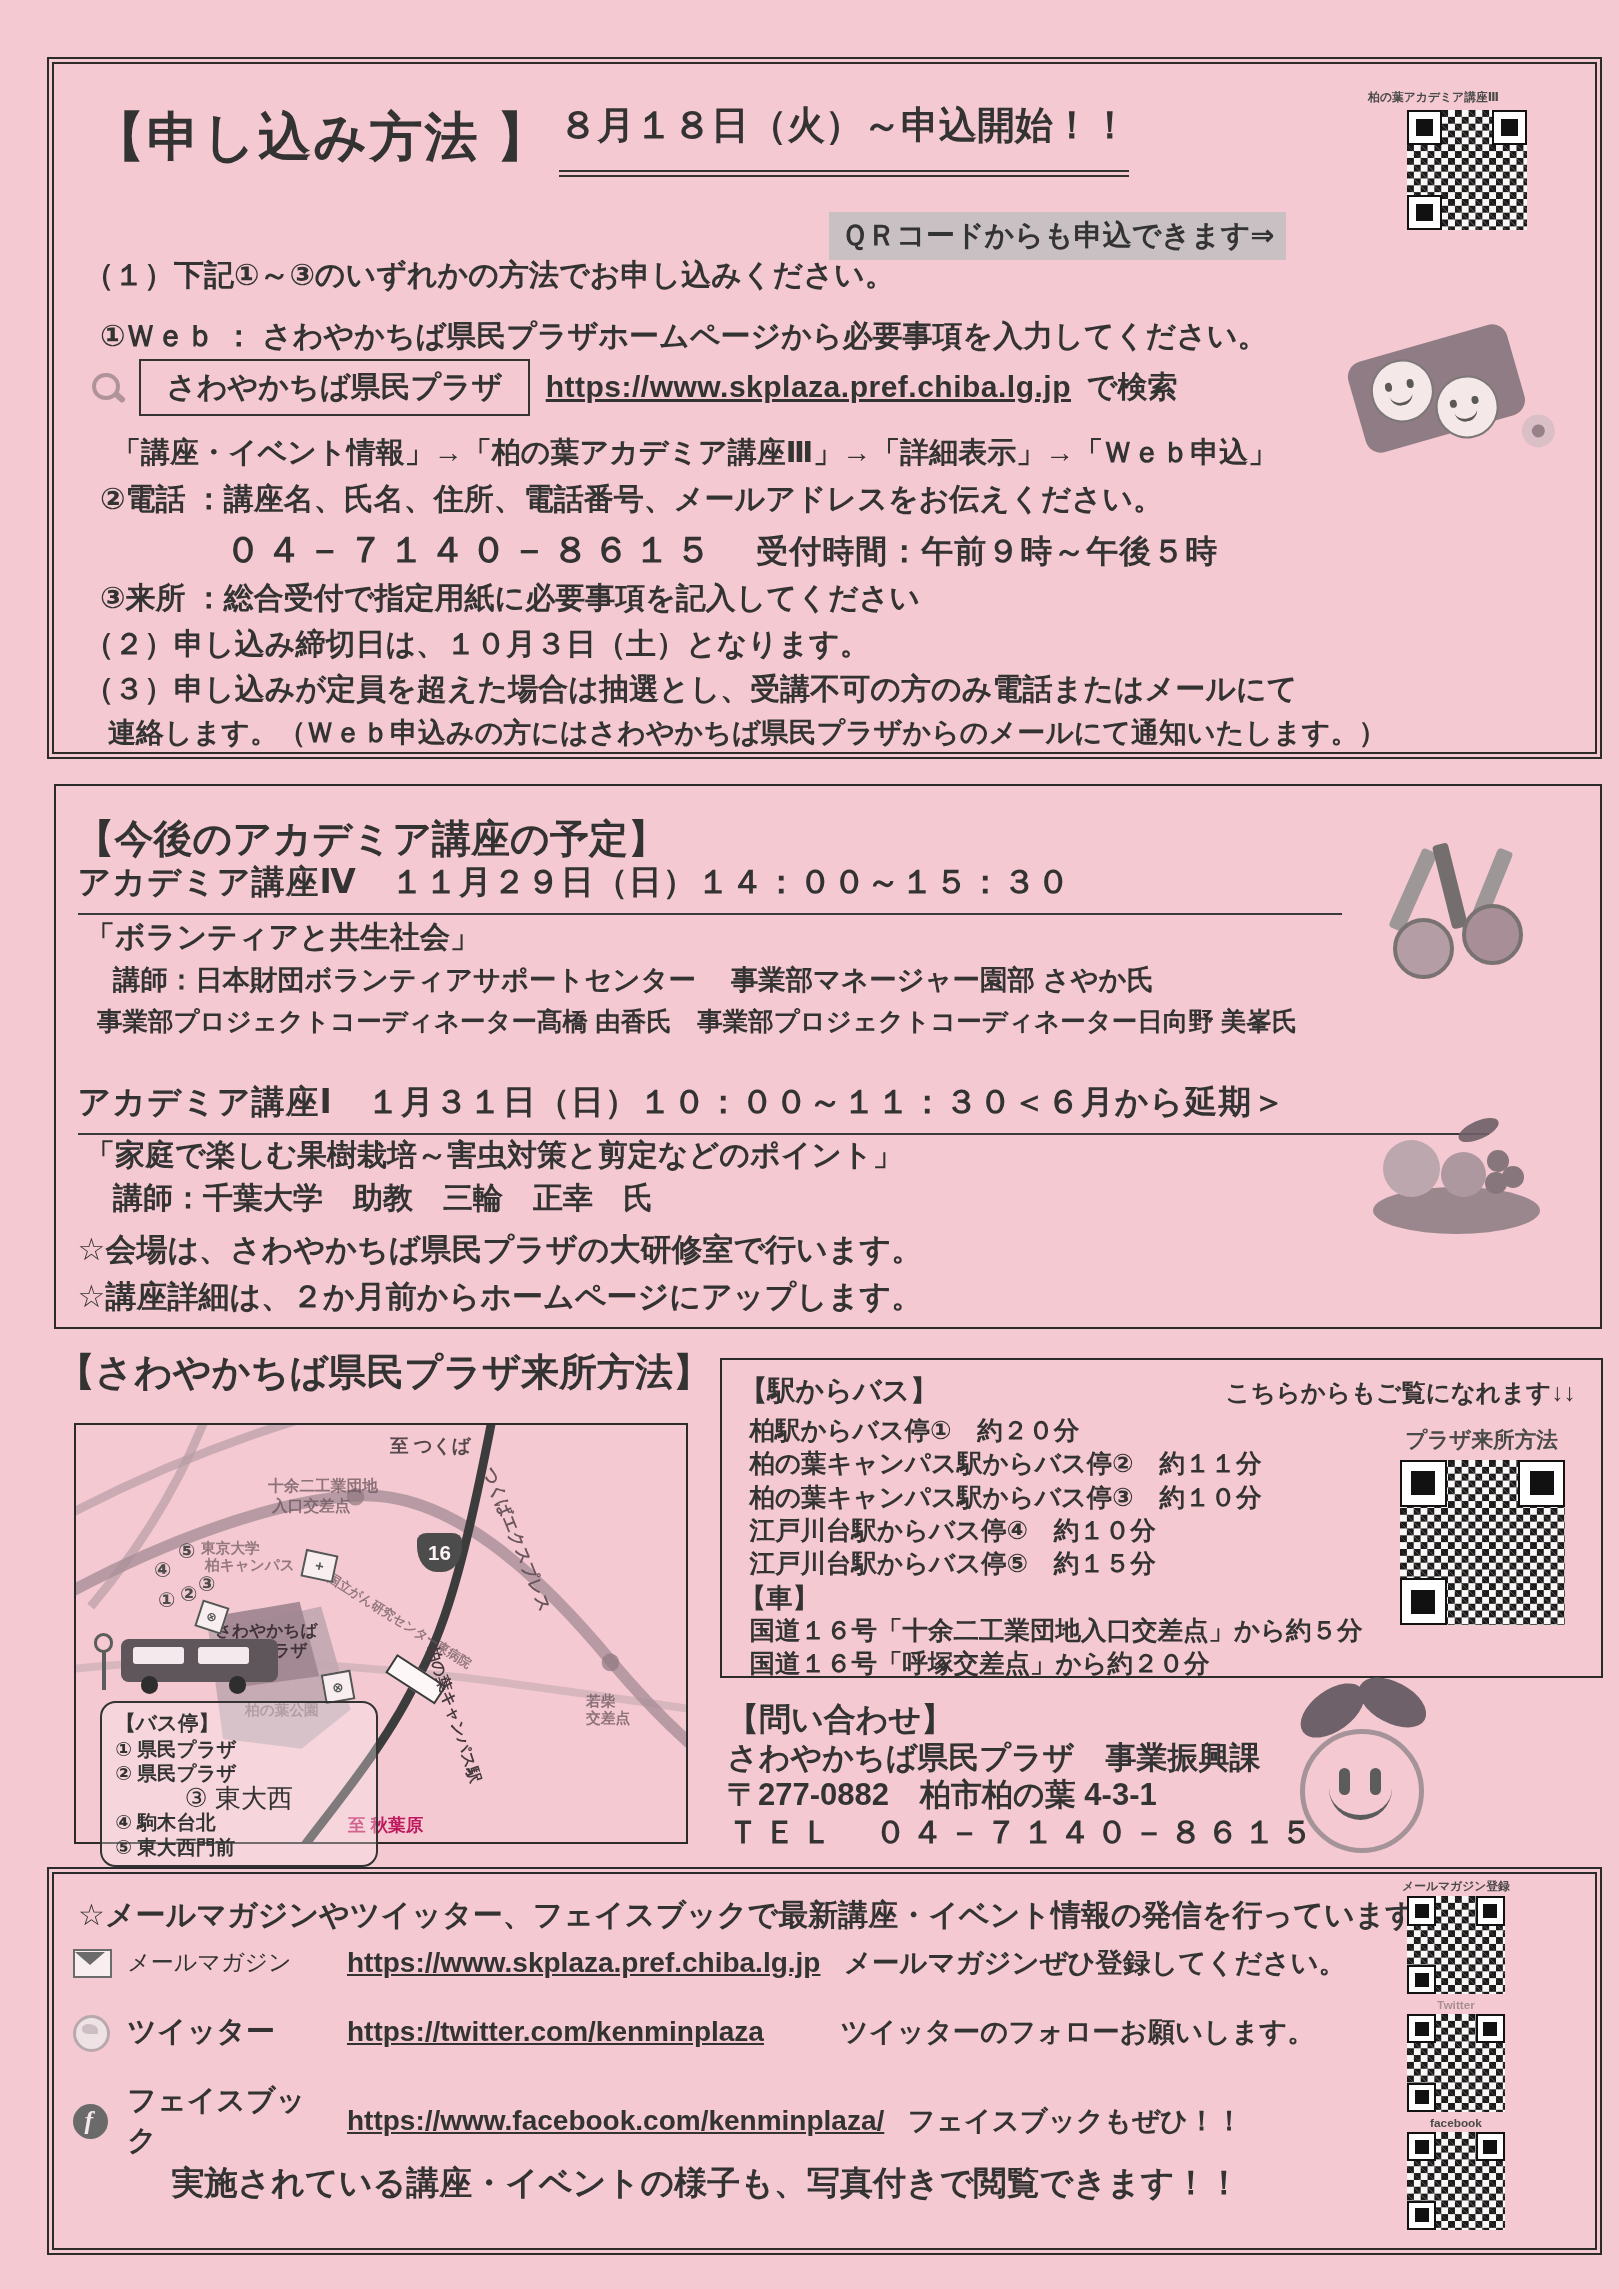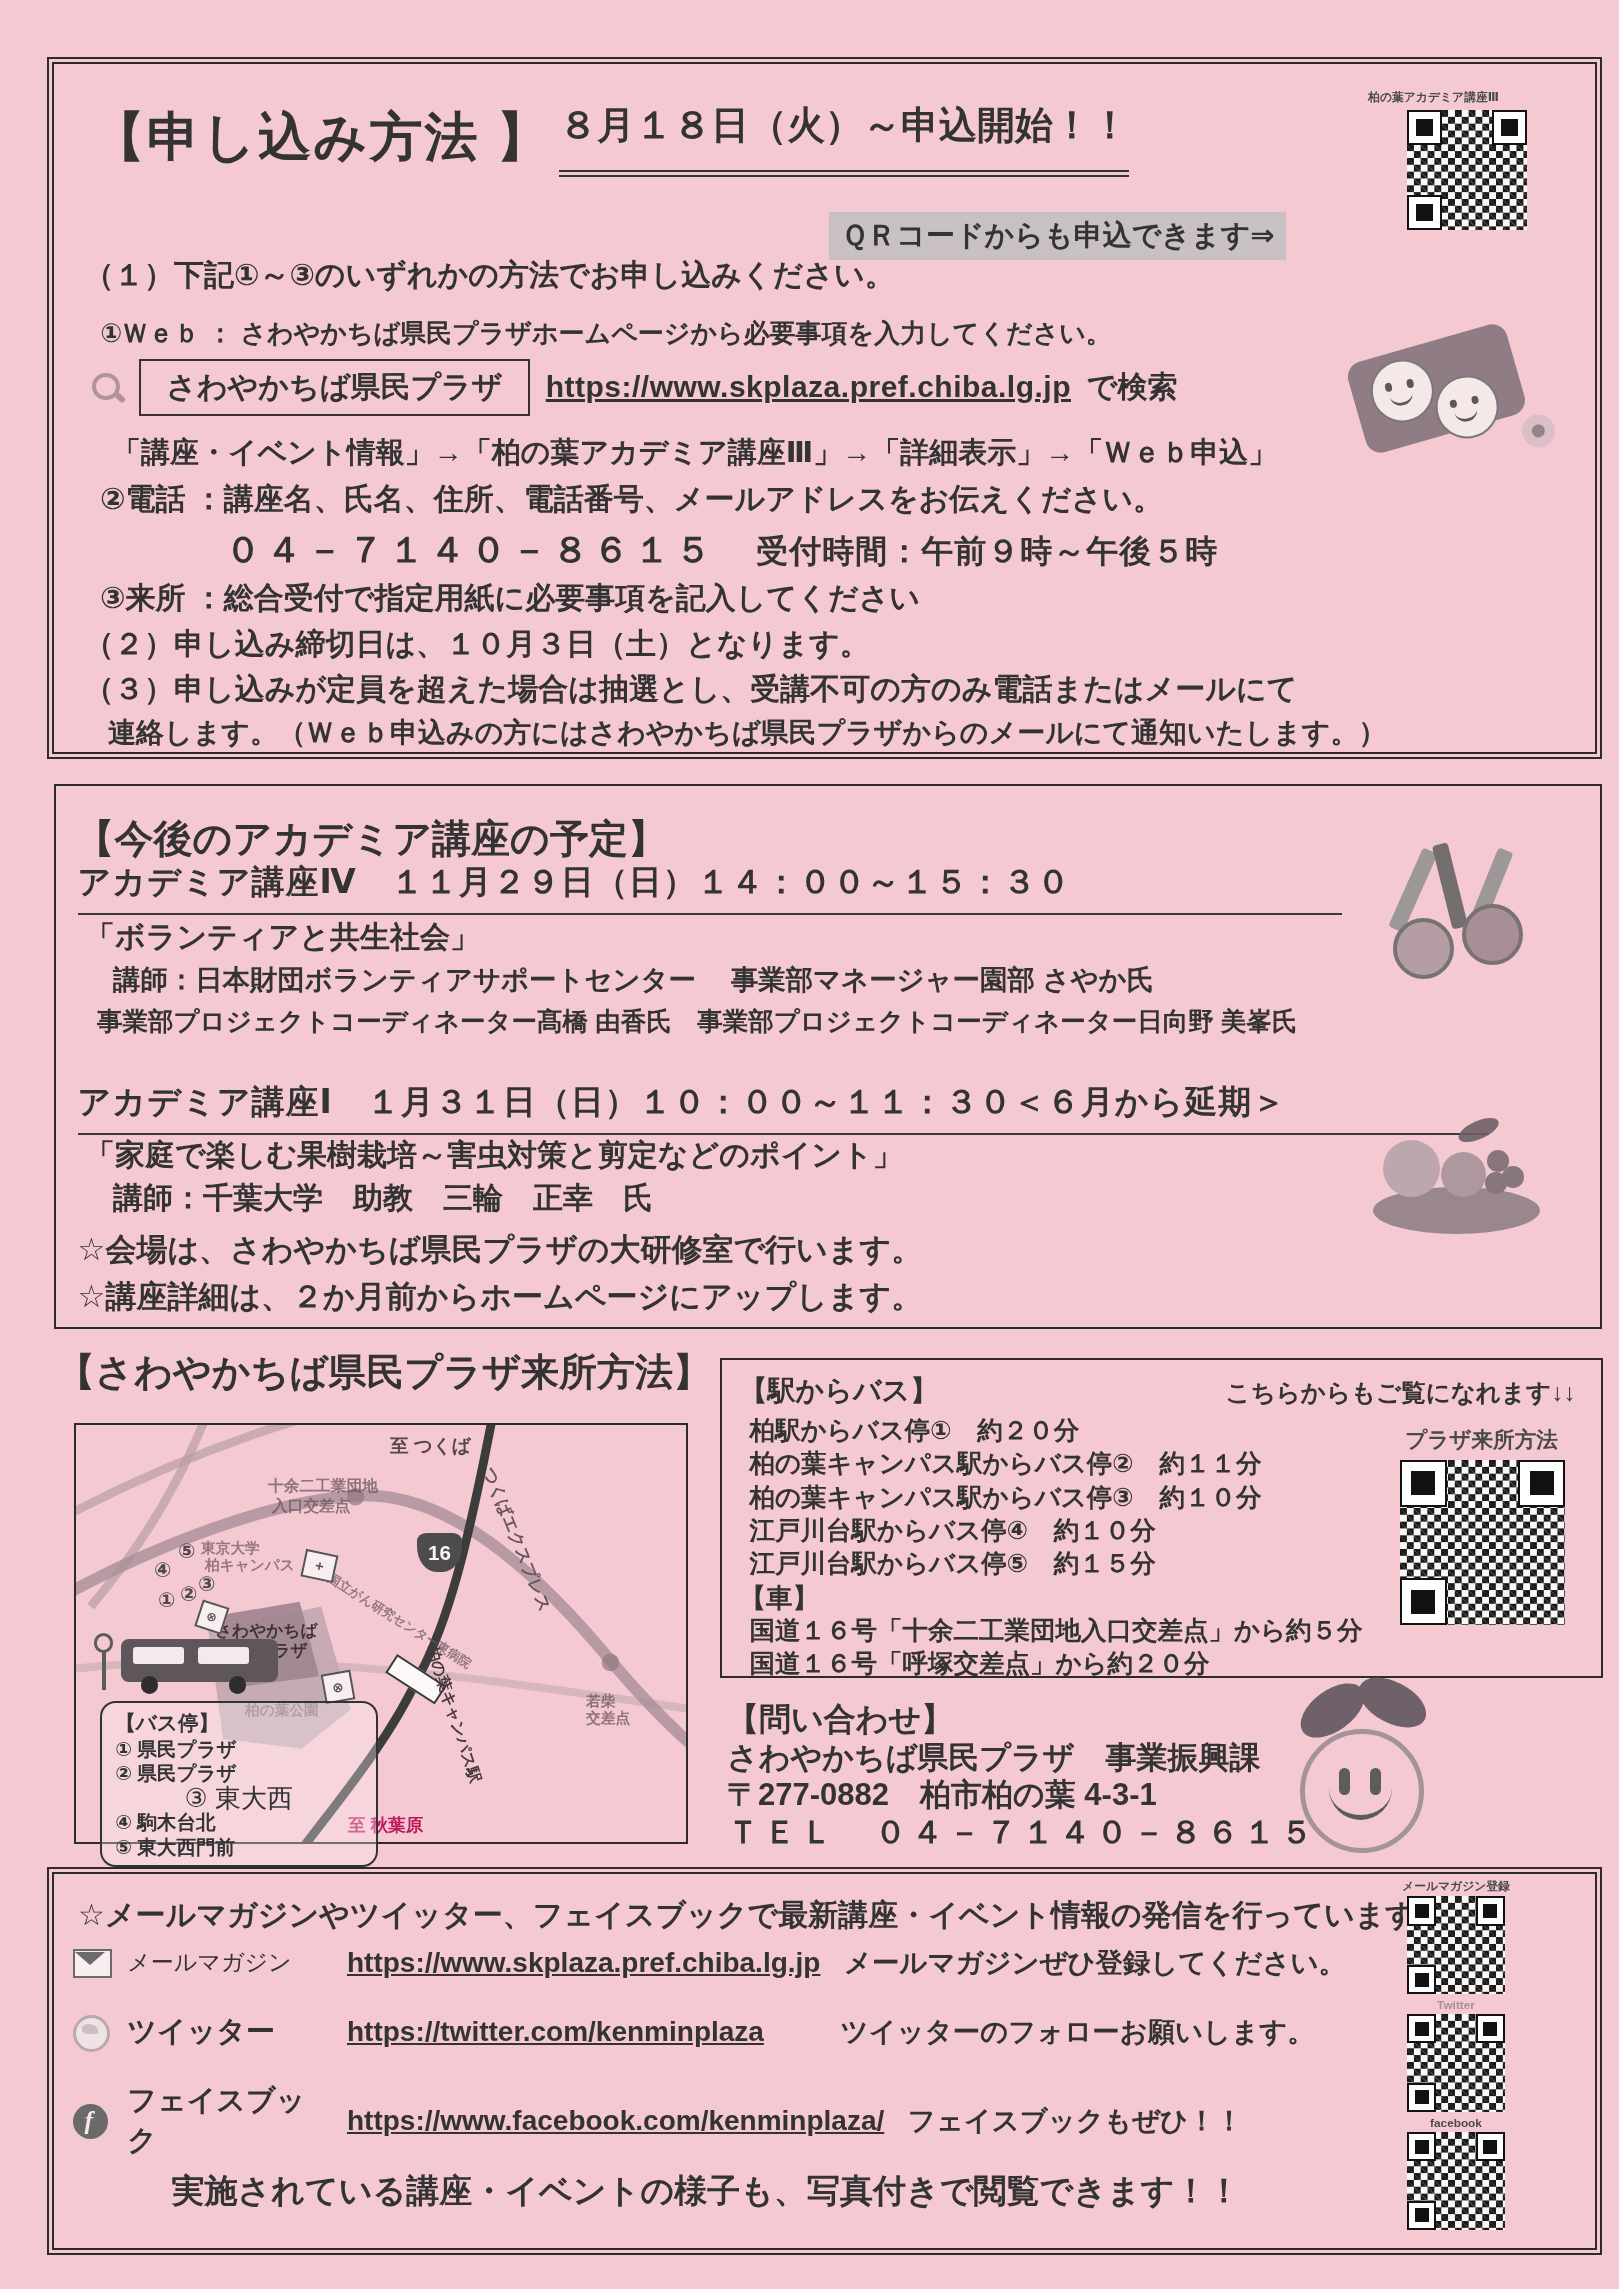--- a/index.html
+++ b/index.html
@@ -100,21 +100,21 @@
     <div class="qr-label" style="left:1318px;top:31px;width:133px;font-size:11.8px;">柏の葉アカデミア講座Ⅲ</div>
     <div class="qr" style="left:1358px;top:51px;width:120px;height:120px;">
         <i class="fp tl"></i>
         <i class="fp tr"></i>
         <i class="fp bl"></i>
       </div>
 
     <div class="line hl" style="left:780px;top:153px;font-size:29px;">ＱＲコードからも申込できます⇒</div>
 
     <div class="line" style="left:35px;top:196px;font-size:30px;">（１）下記①～③のいずれかの方法でお申し込みください。</div>
-    <div class="line" style="left:51px;top:257px;font-size:26px;">①Ｗｅｂ ： さわやかちば県民プラザホームページから必要事項を入力してください。</div>
+    <div class="line" style="left:51px;top:257px;font-size:30px;">①Ｗｅｂ ： さわやかちば県民プラザホームページから必要事項を入力してください。</div>
 
     <div class="srow" style="left:41px;top:300px;font-size:30px;">
       <span class="mag">
           <i></i>
           <u></u>
         </span>
       <span class="sboxed">さわやかちば県民プラザ</span>
       <span class="under" style="letter-spacing:0.5px;">https://www.skplaza.pref.chiba.lg.jp</span>
       <span>で検索</span>
     </div>
@@ -301,21 +301,21 @@
 
     <div class="abs" style="left:21.6px;top:212px;display:flex;align-items:center;gap:13.7px;">
       <span class="icn ic-fb">
           <i></i>
         </span>
       <span style="font-weight:700;font-size:29px;width:206px;">フェイスブック</span>
       <span class="under" style="font-weight:700;font-size:28px;">https://www.facebook.com/kenminplaza/</span>
       <span style="font-weight:700;font-size:27.4px;margin-left:9.8px;">フェイスブックもぜひ！！</span>
     </div>
 
-    <div class="abs" style="left:108px;top:300px;width:1098px;text-align:center;font-weight:700;font-size:33px;white-space:nowrap;">実施されている講座・イベントの様子も、写真付きで閲覧できます！！</div>
+    <div class="abs" style="left:108px;top:292px;width:1098px;text-align:center;font-weight:700;font-size:33px;white-space:nowrap;">実施されている講座・イベントの様子も、写真付きで閲覧できます！！</div>
 
     <div class="qr-label" style="left:1304px;top:9.8px;width:206px;font-size:11.8px;">メールマガジン登録</div>
     <div class="qr" style="left:1358px;top:27.4px;width:98px;height:98px;">
         <i class="fp tl"></i>
         <i class="fp tr"></i>
         <i class="fp bl"></i>
       </div>
     <div class="qr-label" style="left:1304px;top:129px;width:206px;font-size:11.8px;opacity:.45;">Twitter</div>
     <div class="qr" style="left:1358px;top:145px;width:98px;height:98px;">
         <i class="fp tl"></i>

